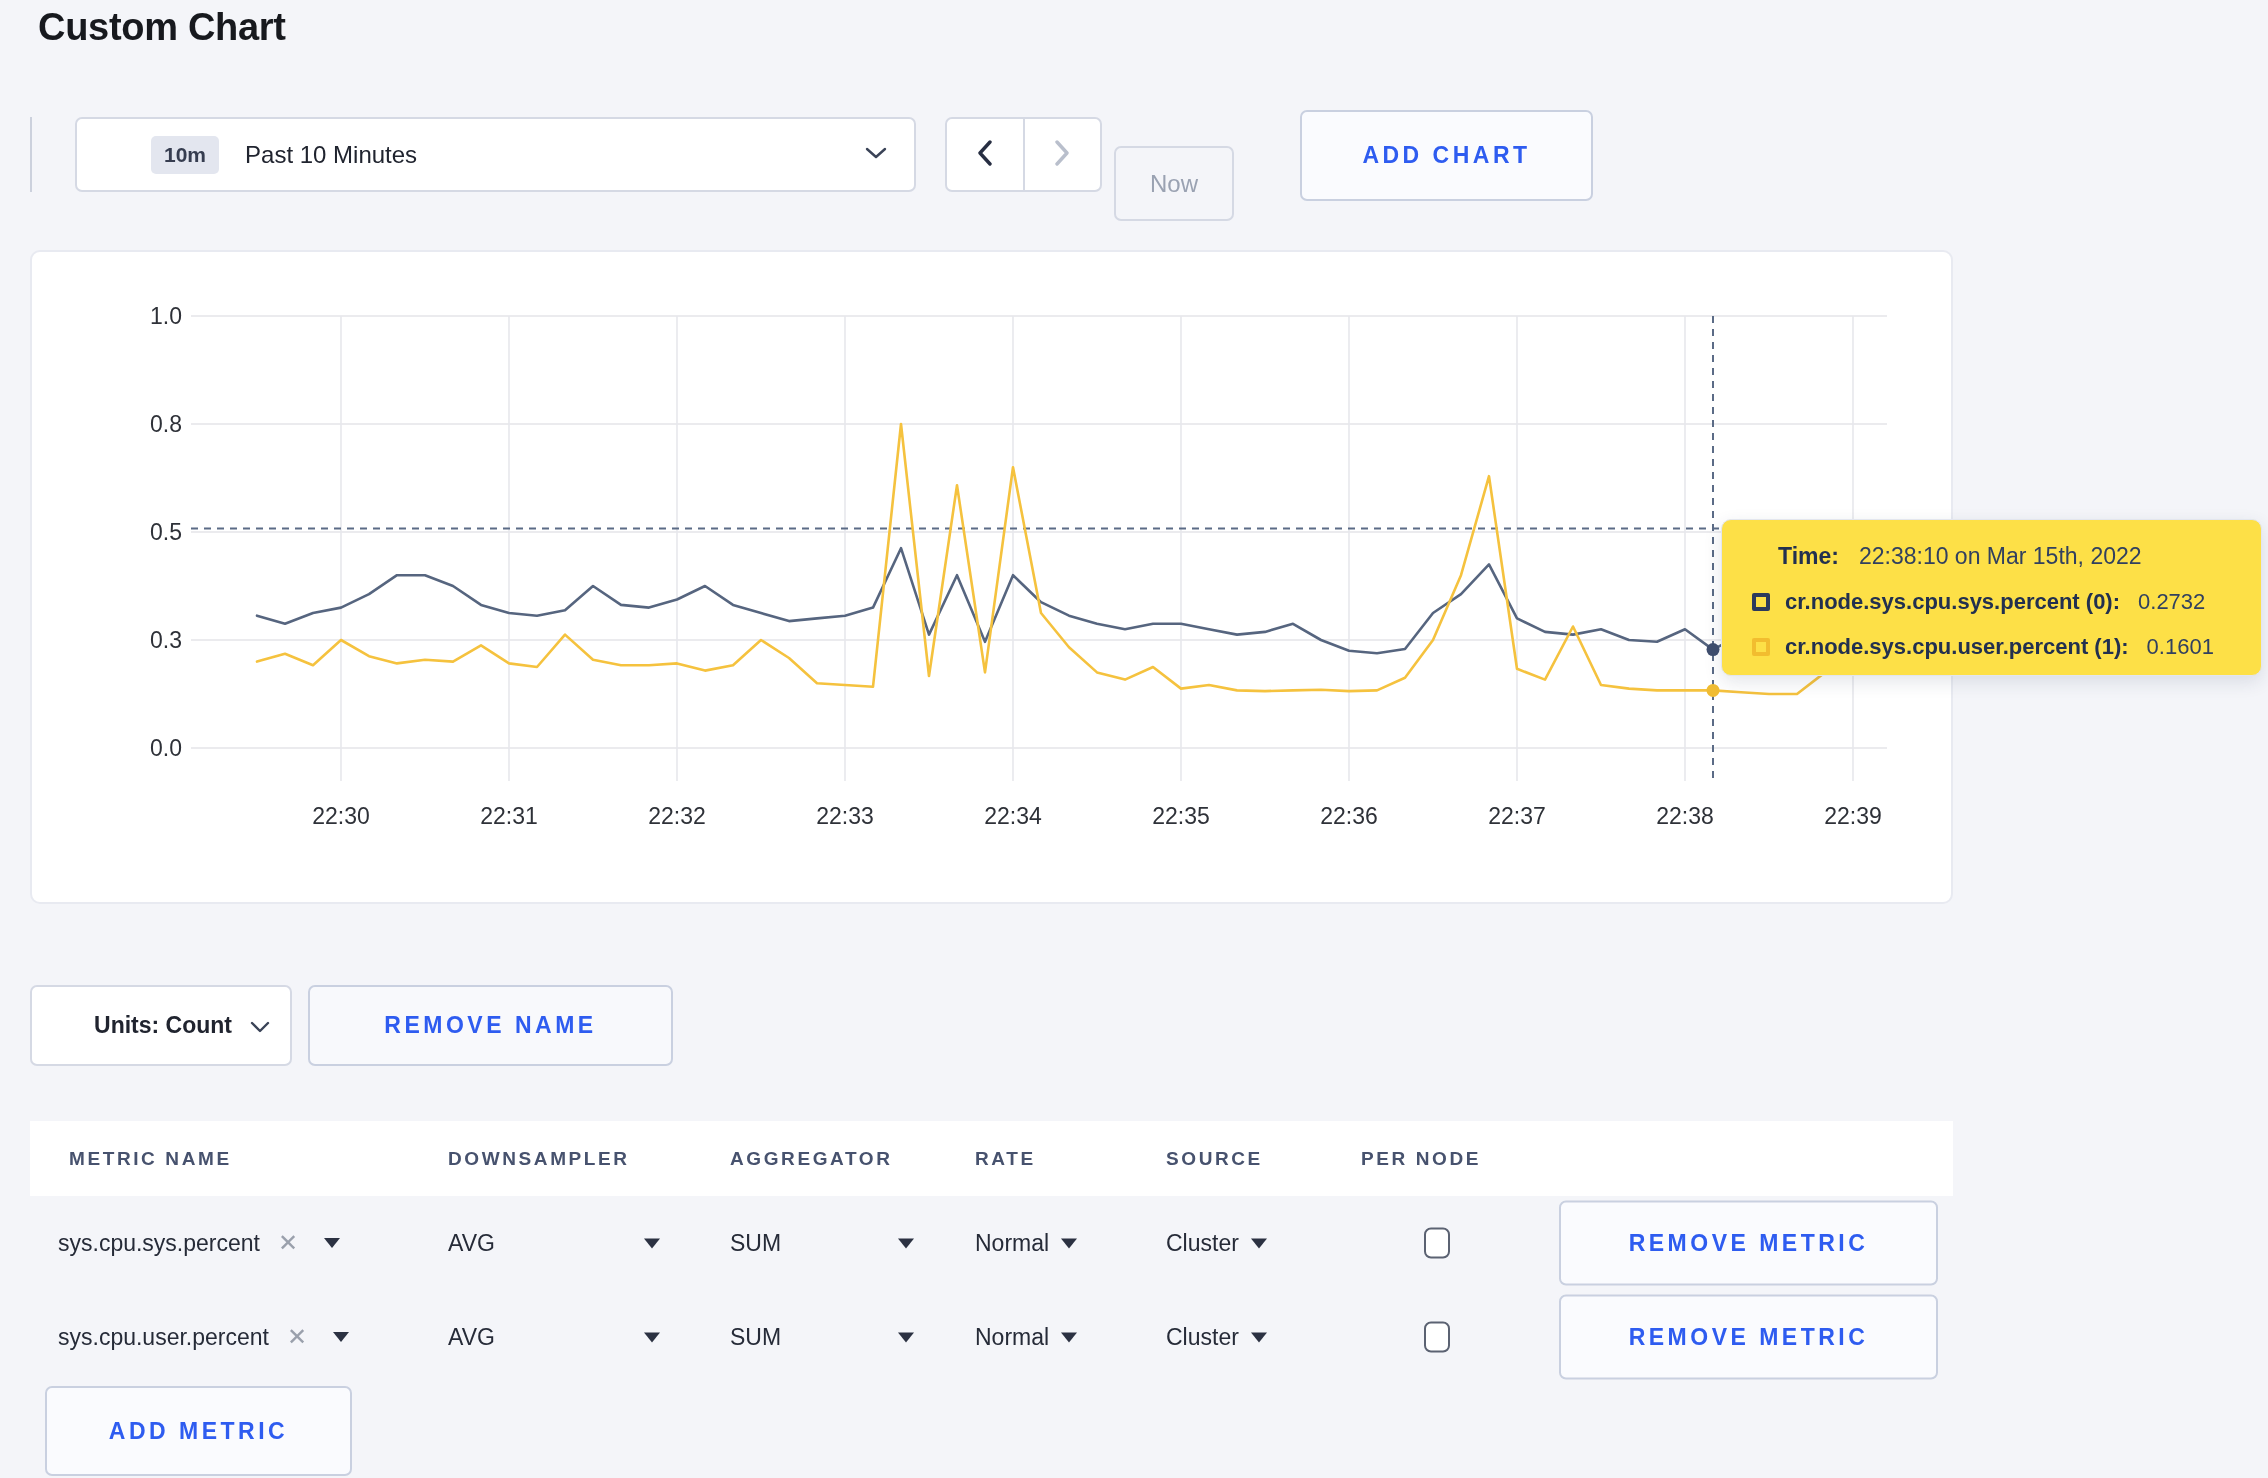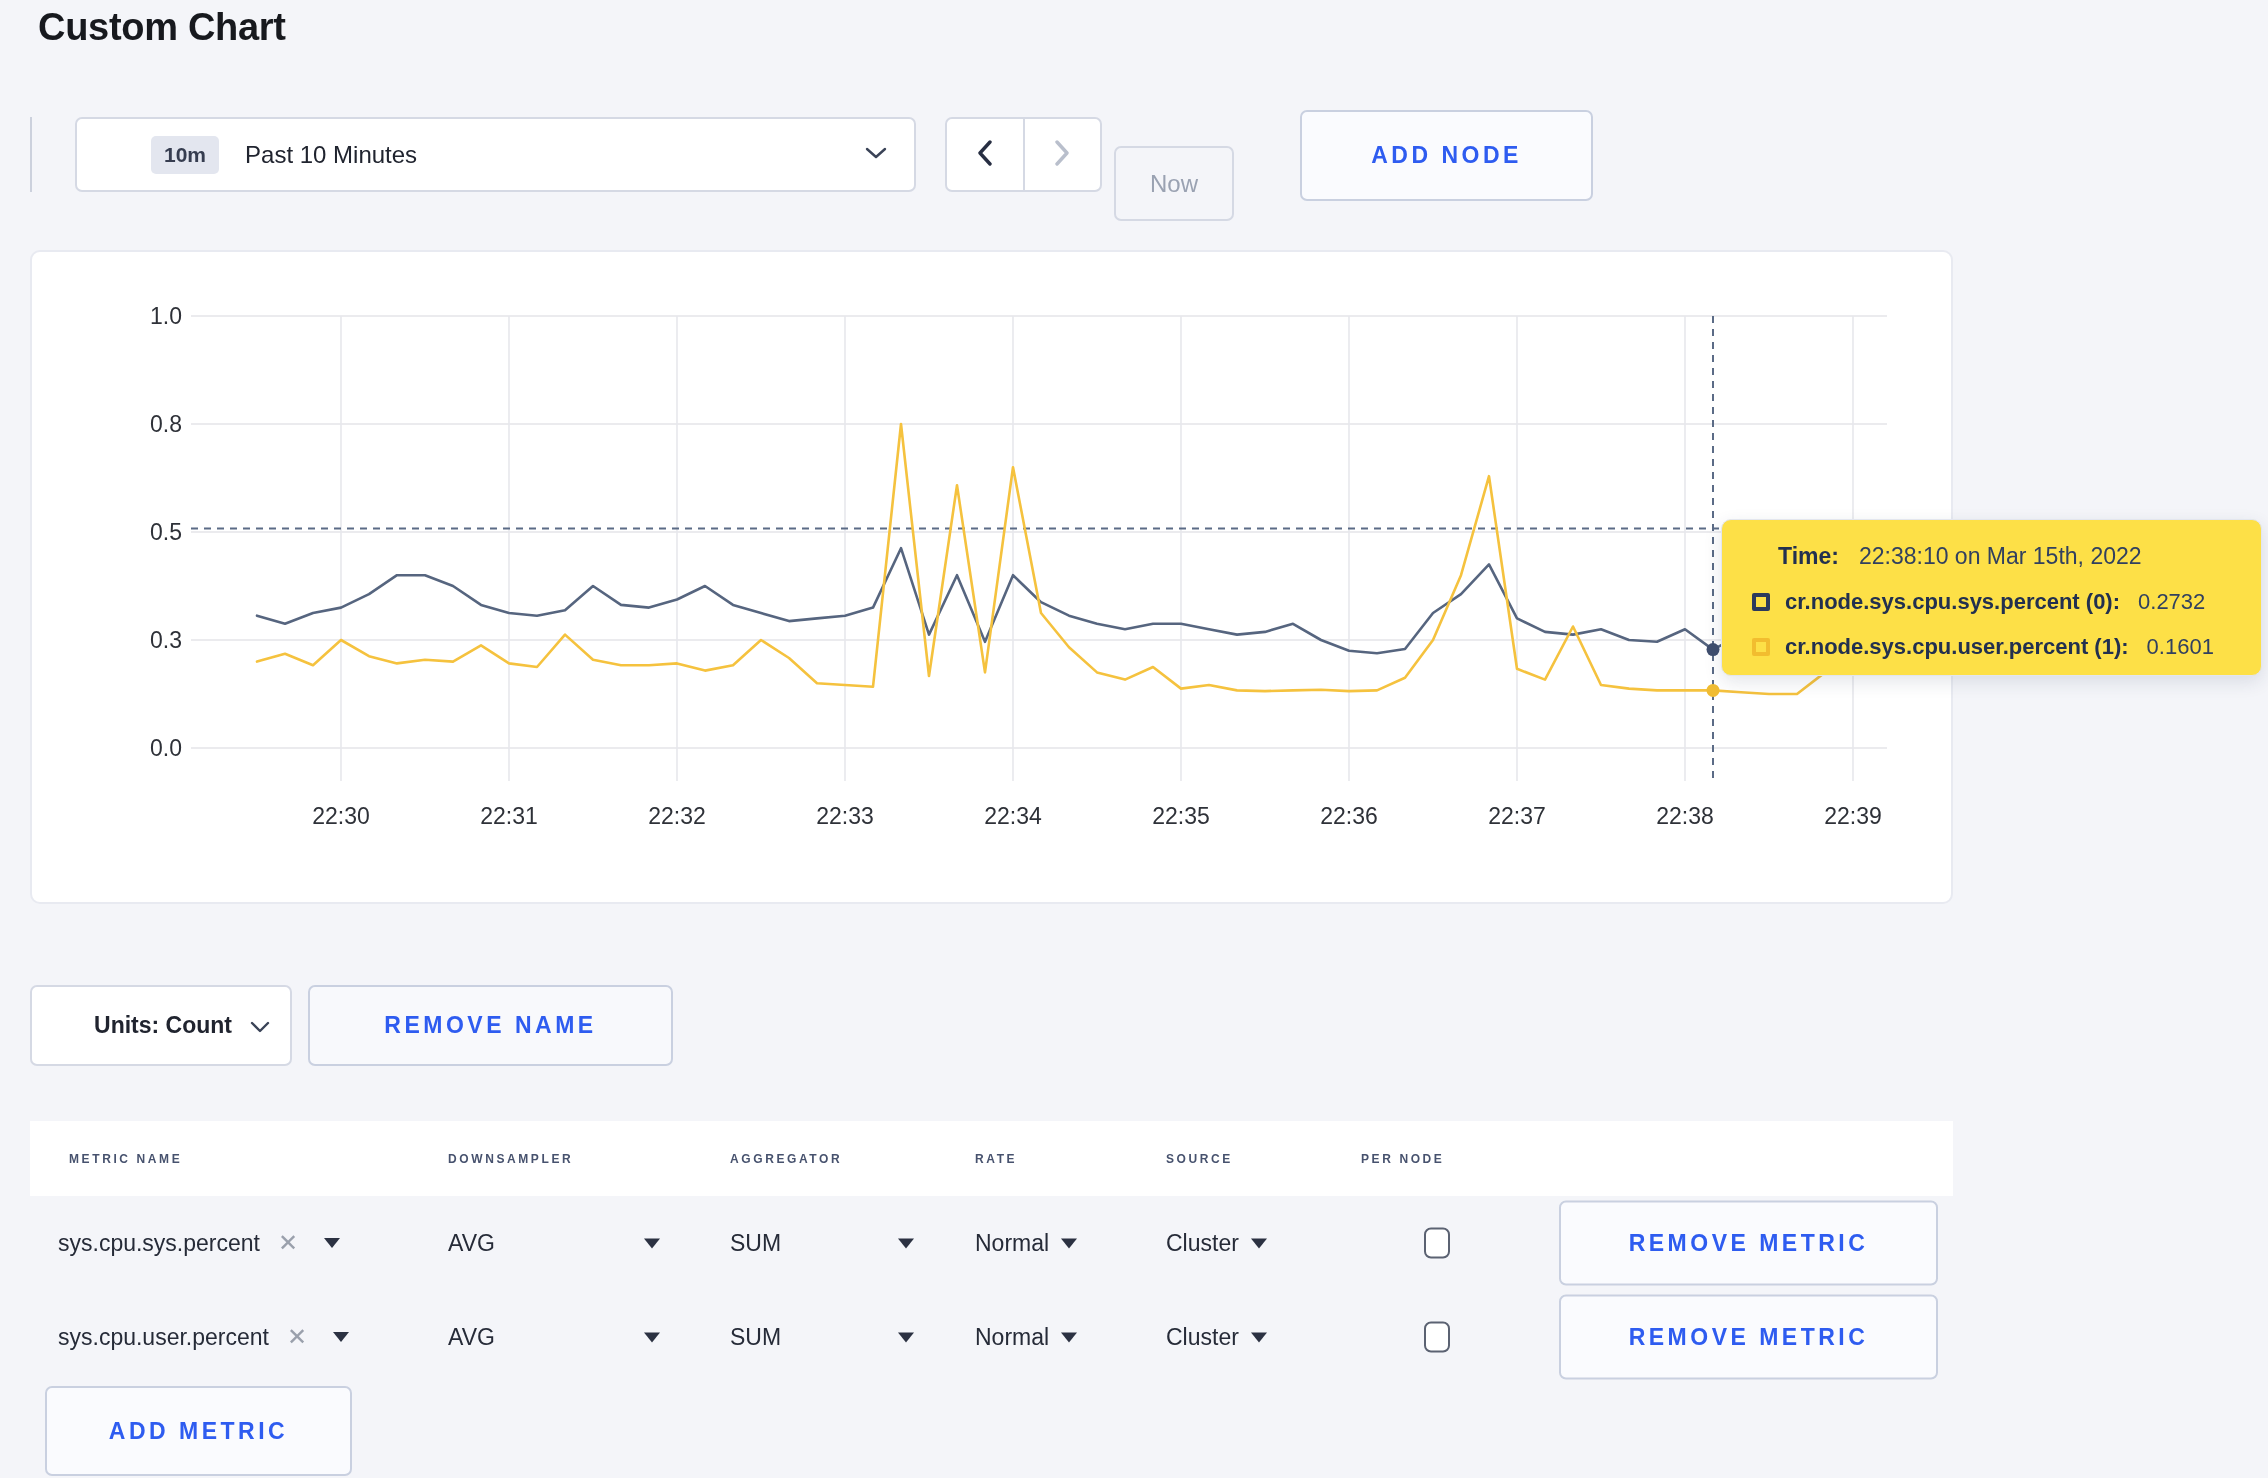--- a/index.html
+++ b/index.html
@@ -50,21 +50,21 @@
 
   
   .units-box{position:absolute;left:30px;top:985px;width:262px;height:81px;background:#fff;
              border:2px solid #d5d9e4;border-radius:7px;box-sizing:border-box;cursor:pointer;
              display:flex;align-items:center;justify-content:center;gap:18px;
              font-size:23px;font-weight:bold;color:#20242f;padding-left:42px;}
   .remove-chart{position:absolute;left:308px;top:985px;width:365px;height:81px;background:#f8f9fc;}
 
   
   .table-header{position:absolute;left:30px;top:1121px;width:1923px;height:75px;background:#fff;}
-  .th{position:absolute;top:50%;transform:translateY(-50%);font-size:12px;font-weight:bold;
+  .th{position:absolute;top:50%;transform:translateY(-50%);font-size:19px;font-weight:bold;
       letter-spacing:2.6px;color:#47526e;white-space:nowrap;}
   .th.h0{left:39px}.th.h1{left:418px}.th.h2{left:700px}.th.h3{left:945px}.th.h4{left:1136px}.th.h5{left:1331px}
   .mrow{position:absolute;left:30px;width:1923px;height:94px;}
   .mrow.r0{top:1196px}.mrow.r1{top:1290px}
   .cell{position:absolute;top:50%;transform:translateY(-50%);display:flex;align-items:center;
         font-size:23px;color:#262b38;cursor:pointer;}
   .c-name{left:28px;width:350px;}
   .c-name .x-icon{margin-left:18px;color:#9aa0ac;font-size:24px;}
   .c-name .tri{margin-left:26px;}
   .c-ds{left:418px;width:212px;justify-content:space-between;}
@@ -110,21 +110,21 @@
       <span>
         <svg width="16" height="26" viewBox="0 0 16 26">
             <polyline points="3,2 13,13 3,24" fill="none" stroke="#b9bfcc" stroke-width="3.4" stroke-linecap="round" stroke-linejoin="round"></polyline>
           </svg>
       </span>
     </div>
   </div>
 
   <div class="now-btn">Now</div>
 
-  <div class="btn-blue add-chart">ADD NODE</div>
+  <div class="btn-blue add-chart">ADD CHART</div>
 
   <div class="chart-card">
     <svg id="chart-svg" width="1923" height="654" viewBox="0 0 1923 654">
         <line x1="159" x2="1855" y1="496" y2="496" stroke="#e4e5e9" stroke-width="1.6"></line>
         <text x="150" y="504" text-anchor="end" fill="#2e3138" font-size="23" font-family="Liberation Sans, sans-serif">0.0</text>
         <line x1="159" x2="1855" y1="388" y2="388" stroke="#e4e5e9" stroke-width="1.6"></line>
         <text x="150" y="396" text-anchor="end" fill="#2e3138" font-size="23" font-family="Liberation Sans, sans-serif">0.3</text>
         <line x1="159" x2="1855" y1="280" y2="280" stroke="#e4e5e9" stroke-width="1.6"></line>
         <text x="150" y="288" text-anchor="end" fill="#2e3138" font-size="23" font-family="Liberation Sans, sans-serif">0.5</text>
         <line x1="159" x2="1855" y1="172" y2="172" stroke="#e4e5e9" stroke-width="1.6"></line>

